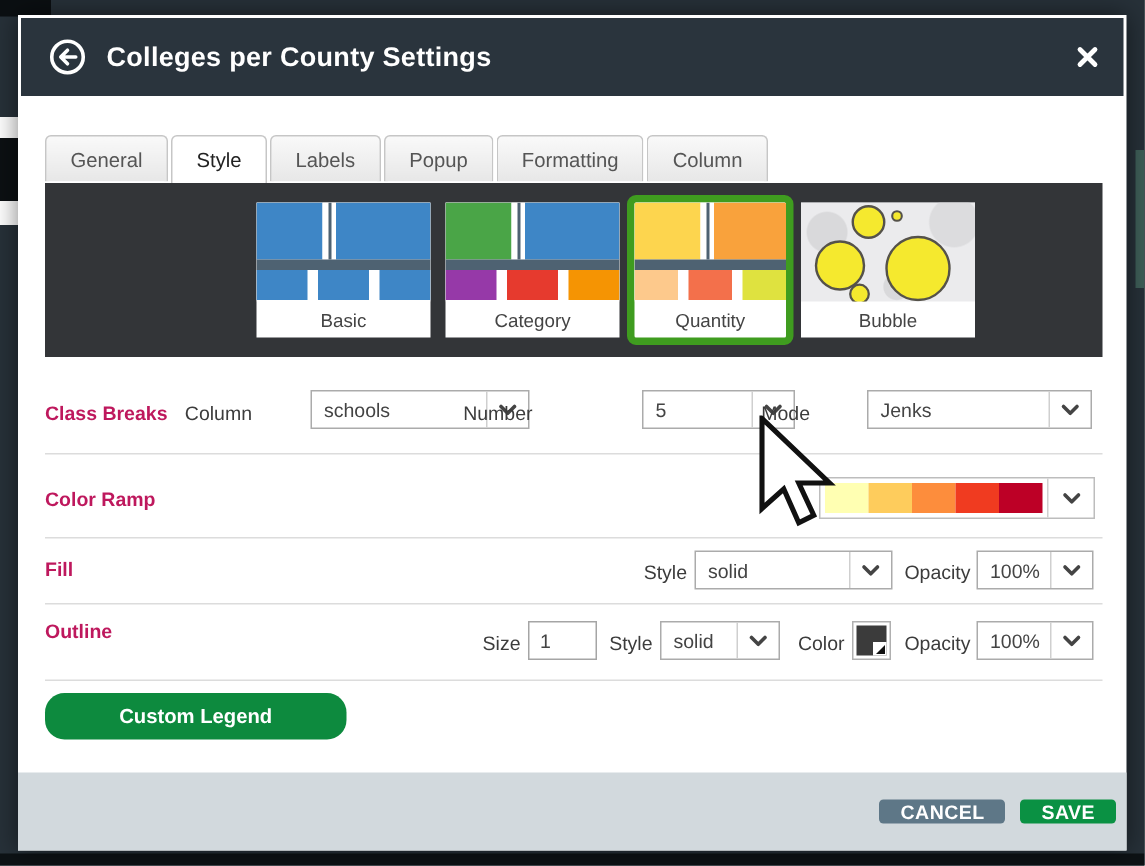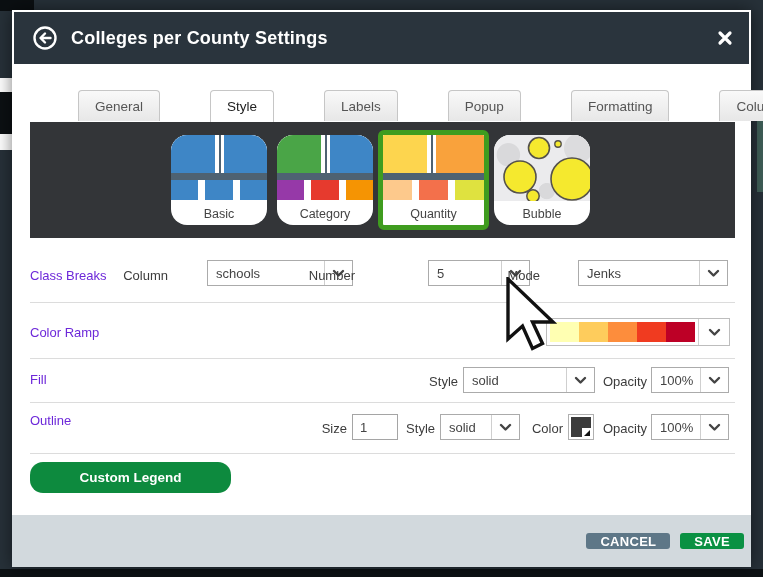--- a/index.html
+++ b/index.html
@@ -19,46 +19,46 @@
   .mheader{position:absolute;left:2px;top:2px;right:2px;height:52px;background:#2a343d;
            display:flex;align-items:center;}
   .back-btn{margin-left:18px;width:26px;height:26px;flex:0 0 auto;cursor:pointer;}
   .mtitle{color:#fff;font-size:18px;font-weight:bold;margin-left:13px;letter-spacing:.2px;}
   .close-btn{margin-left:auto;margin-right:16px;width:16px;height:16px;cursor:pointer;}
 
   
   .tabs{position:absolute;left:18px;top:80px;height:32px;display:flex;gap:2px;}
   .tab{height:31px;padding:0 16px;display:flex;align-items:center;font-size:13.5px;color:#555;
        background:linear-gradient(#f9f9f9,#e7e7e7);border:1px solid #c6c6c6;border-bottom:none;
-       border-radius:4px 4px 0 0;box-sizing:border-box;cursor:pointer;margin-left:48px;}
+       border-radius:4px 4px 0 0;box-sizing:border-box;cursor:pointer;}
   .tab.active{background:#fff;color:#222;height:32px;}
 
   
   .strip{position:absolute;left:18px;top:112px;width:705px;height:116px;background:#333538;
          display:flex;align-items:flex-start;padding-left:141px;box-sizing:border-box;gap:10px;}
-  .card{margin-top:13px;width:96px;height:90px;background:#fff;border-radius:16px;overflow:hidden;
+  .card{margin-top:13px;width:116px;height:90px;background:#fff;border-radius:0;overflow:hidden;
         box-sizing:border-box;position:relative;cursor:pointer;}
   .card.selected{width:111px;height:100px;margin-top:8px;margin-left:-5px;margin-right:-5px;
         border:5px solid #3f9c1f;border-radius:6px;}
   .thumb{height:66px;position:relative;background:#fff;}
   .t-row1{position:absolute;left:0;top:0;right:0;height:38px;display:grid;
           grid-template-columns:44px 9px 1fr;}
   .t-gap-v{position:relative;background:#fff;}
   .t-gap-v:before{content:"";position:absolute;left:3.5px;top:0;bottom:0;width:2px;background:#4e6272;}
   .t-road{position:absolute;left:0;top:38px;right:0;height:7px;background:#4e6272;}
   .t-row2{position:absolute;left:0;top:45px;right:0;height:20px;display:grid;
           grid-template-columns:1fr 7px 1fr 7px 1fr;background:#fff;}
   .card-label{position:absolute;left:0;right:0;bottom:4px;text-align:center;font-size:12.5px;color:#444;}
   .bubble-thumb{height:66px;background:#ebebed;position:relative;
      background-image:radial-gradient(circle at 15% 30%, #d9d9db 0 12%, transparent 13%),
                       radial-gradient(circle at 88% 20%, #dcdcde 0 14%, transparent 15%),
                       radial-gradient(circle at 55% 85%, #d9d9db 0 10%, transparent 11%);}
 
   
-  .row-label{position:absolute;font-size:13px;color:#6d28d9;}
+  .row-label{position:absolute;font-size:13px;color:#be185d;font-weight:bold;}
   .ctl-label{position:absolute;font-size:13px;color:#3c3c3c;text-align:right;}
   .sep{position:absolute;left:18px;width:705px;height:1px;background:#dcdcdc;}
   .dd{position:absolute;height:26px;background:#fff;border:1px solid #ababab;display:flex;
       box-sizing:border-box;cursor:pointer;}
   .dd-text{flex:1;font-size:13px;color:#444;padding:0 8px;display:flex;align-items:center;
            white-space:nowrap;overflow:hidden;}
   .dd-btn{width:27px;border-left:1px solid #cfcfcf;display:flex;align-items:center;justify-content:center;flex:0 0 auto;}
   .size-input{position:absolute;left:340px;top:404px;width:46px;height:26px;border:1px solid #a5a5a5;
       box-sizing:border-box;font-size:13px;color:#444;padding:0 7px;font-family:"Liberation Sans",sans-serif;}
   .ramp{position:absolute;left:534px;top:308px;width:184px;height:28px;background:#fff;

